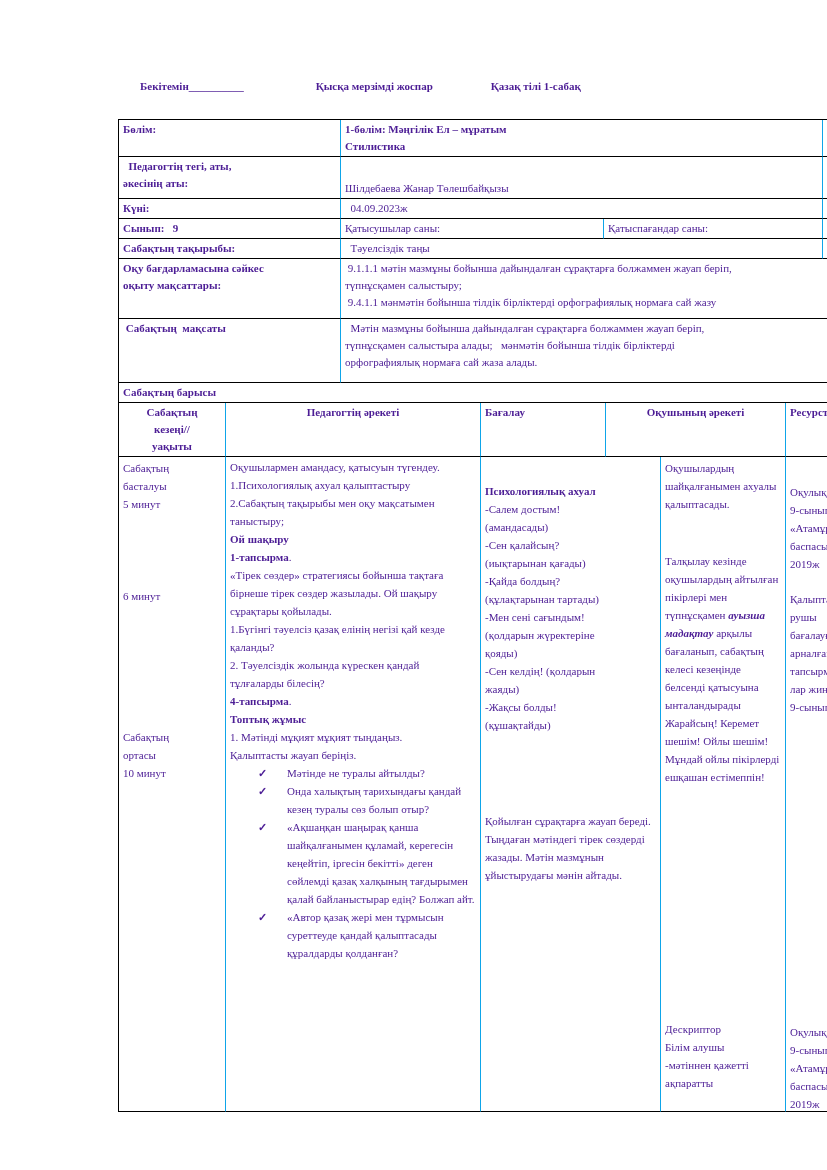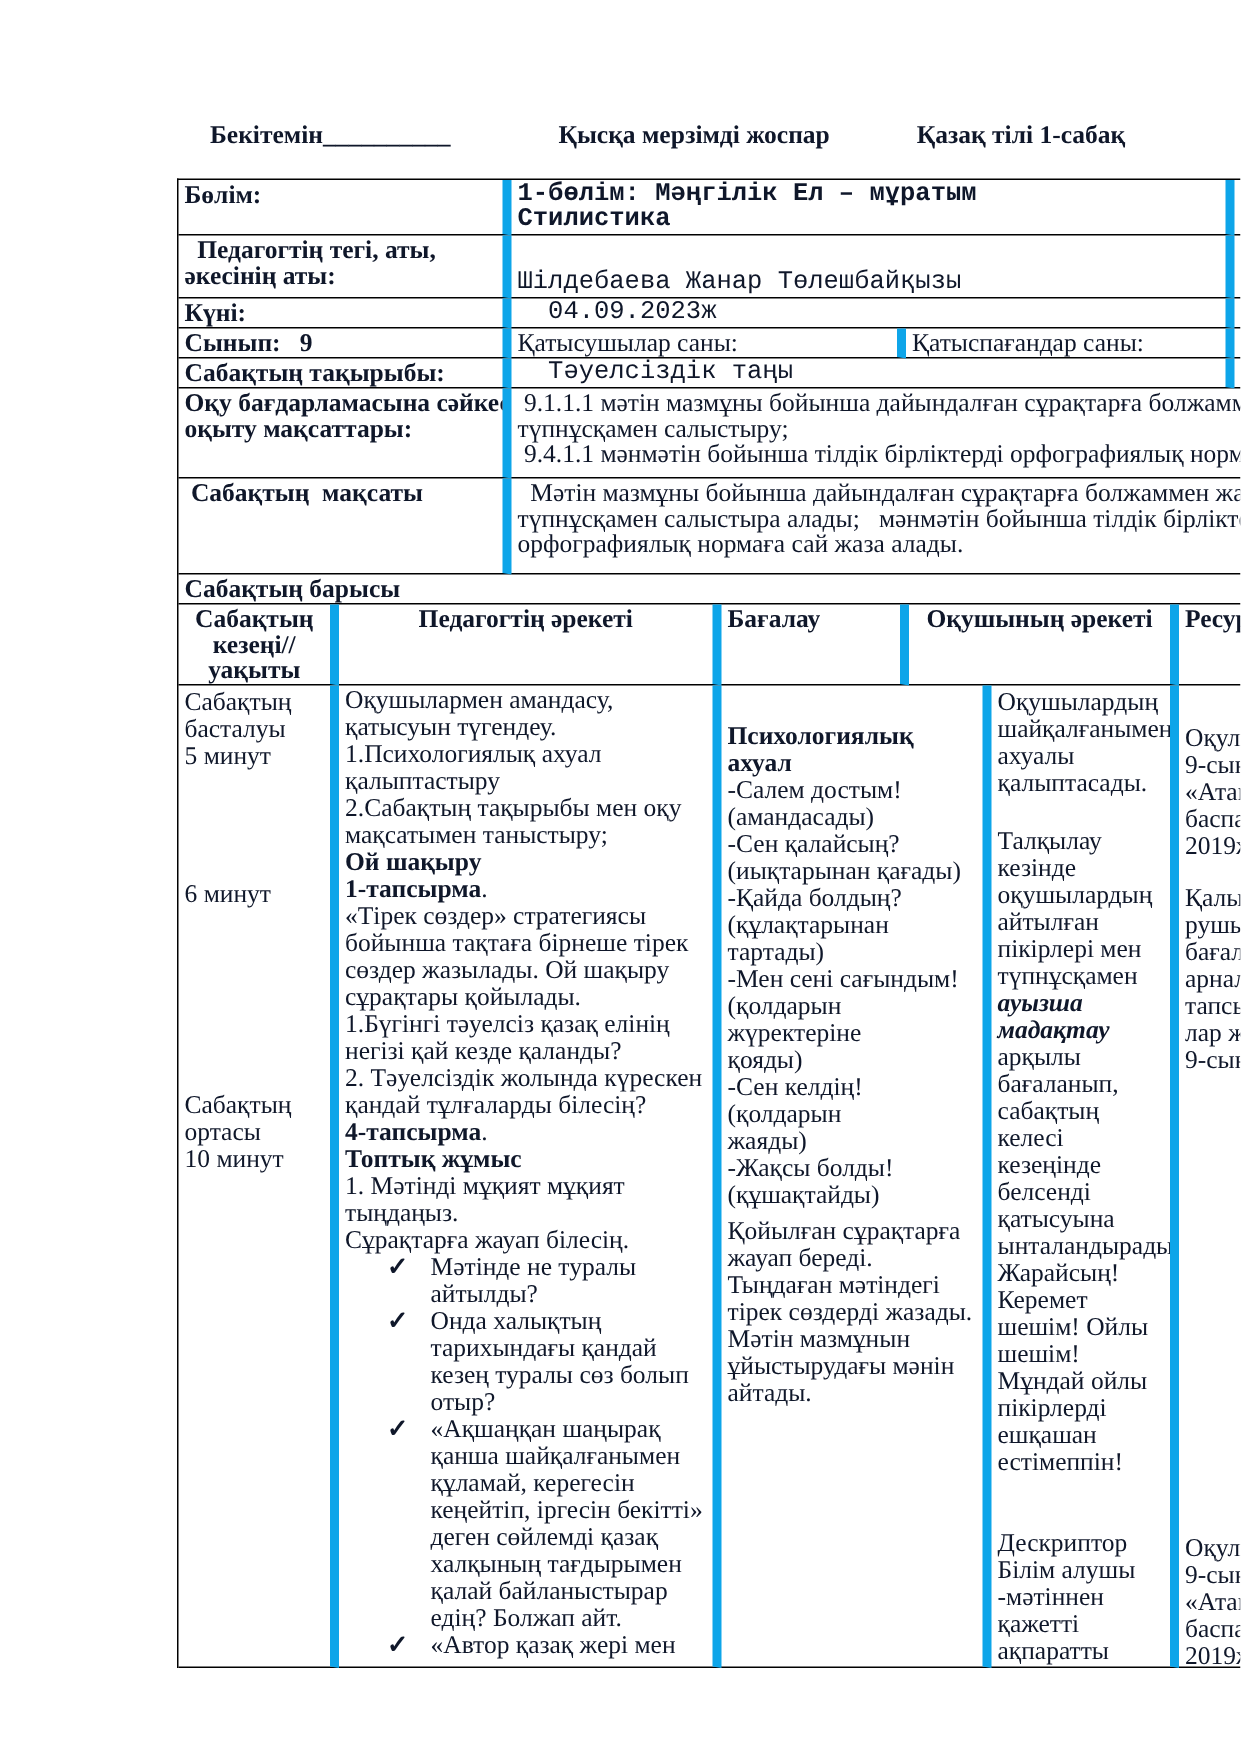--- a/index.html
+++ b/index.html
@@ -2,32 +2,32 @@
 <html><head>
 <meta charset="utf-8">
 <style>
   html,body{margin:0;padding:0;background:#fff;}
   .page{
     position:relative;
     width:827px;height:1170px;
     background:#ffffff;
     overflow:hidden;
     font-family:"Liberation Serif","DejaVu Serif",serif;
-    font-size:17px;color:#0f172a;
+    font-size:11px;color:#4c1d95;
   }
   .title-line{position:absolute;left:118px;top:80px;width:772px;font-weight:bold;white-space:nowrap;}
   .title-line .approve{margin-left:22px;}
   .title-line .plan-title{margin-left:72px;}
   .title-line .subject{margin-left:58px;}
 
   .doc{position:absolute;left:118px;top:119px;width:772px;border-top:1px solid #000;border-left:1px solid #000;}
   .trow{display:flex;align-items:stretch;}
-  .cell{border-right:6px solid #0ea5e9;border-bottom:1px solid #000;padding:1px 4px;box-sizing:border-box;line-height:17px;}
+  .cell{border-right:1px solid #0ea5e9;border-bottom:1px solid #000;padding:1px 4px;box-sizing:border-box;line-height:17px;}
   .w-label{width:222px;}
-  .w-val{width:482px;font-family:Liberation Mono, monospace;}
+  .w-val{width:482px;}
   .w-rem{flex:1 1 auto;}
   .w-val-wide{width:550px;}
   .w-a{width:263px;}
   .w-b{width:219px;}
   .bold{font-weight:bold;}
   .italic{}
   .bolditalic{font-weight:bold;font-style:italic;}
   .pre{white-space:pre;overflow:hidden;}
   .prel{white-space:pre-line;}
   .valign-bottom{display:flex;align-items:flex-end;}
@@ -138,21 +138,21 @@
         <p class="para">1.Психологиялық ахуал қалыптастыру</p>
         <p class="para"> 2.Сабақтың тақырыбы мен оқу мақсатымен таныстыру;</p>
         <p class="para bold">Ой шақыру</p>
         <p class="para"><span class="bold">  1-тапсырма</span><span>.</span></p>
         <p class="para">  «Тірек сөздер» стратегиясы бойынша тақтаға бірнеше тірек сөздер жазылады. Ой шақыру сұрақтары қойылады.</p>
         <p class="para"> 1.Бүгінгі тәуелсіз қазақ елінің негізі қай кезде қаланды?</p>
         <p class="para">2. Тәуелсіздік жолында күрескен қандай тұлғаларды білесің?</p>
         <p class="para"><span class="bold">4-тапсырма</span><span>.</span></p>
         <p class="para bold">Топтық жұмыс</p>
         <p class="para"> 1. Мәтінді мұқият мұқият тыңдаңыз.</p>
-        <p class="para">   Сұрақтарға жауап білесің.</p>
+        <p class="para">   Қалыптасты жауап беріңіз.</p>
         <div class="check-item"><span class="check">✓</span><span>Мәтінде не туралы айтылды?</span></div>
         <div class="check-item"><span class="check">✓</span><span>Онда халықтың тарихындағы қандай кезең туралы сөз болып отыр?</span></div>
         <div class="check-item"><span class="check">✓</span><span> «Ақшаңқан шаңырақ қанша шайқалғанымен құламай, керегесін кеңейтіп, іргесін бекітті» деген сөйлемді қазақ халқының тағдырымен қалай байланыстырар едің? Болжап айт.</span></div>
         <div class="check-item"><span class="check">✓</span><span>«Автор қазақ жері мен тұрмысын суреттеуде қандай қалыптасады құралдарды қолданған?</span></div>
       </div>
 
       <div class="cell c-student body-cell">
         <div class="abs" style="top:25px;">
           <div class="bold">Психологиялық ахуал</div>
           <div class="prel">-Салем достым!

